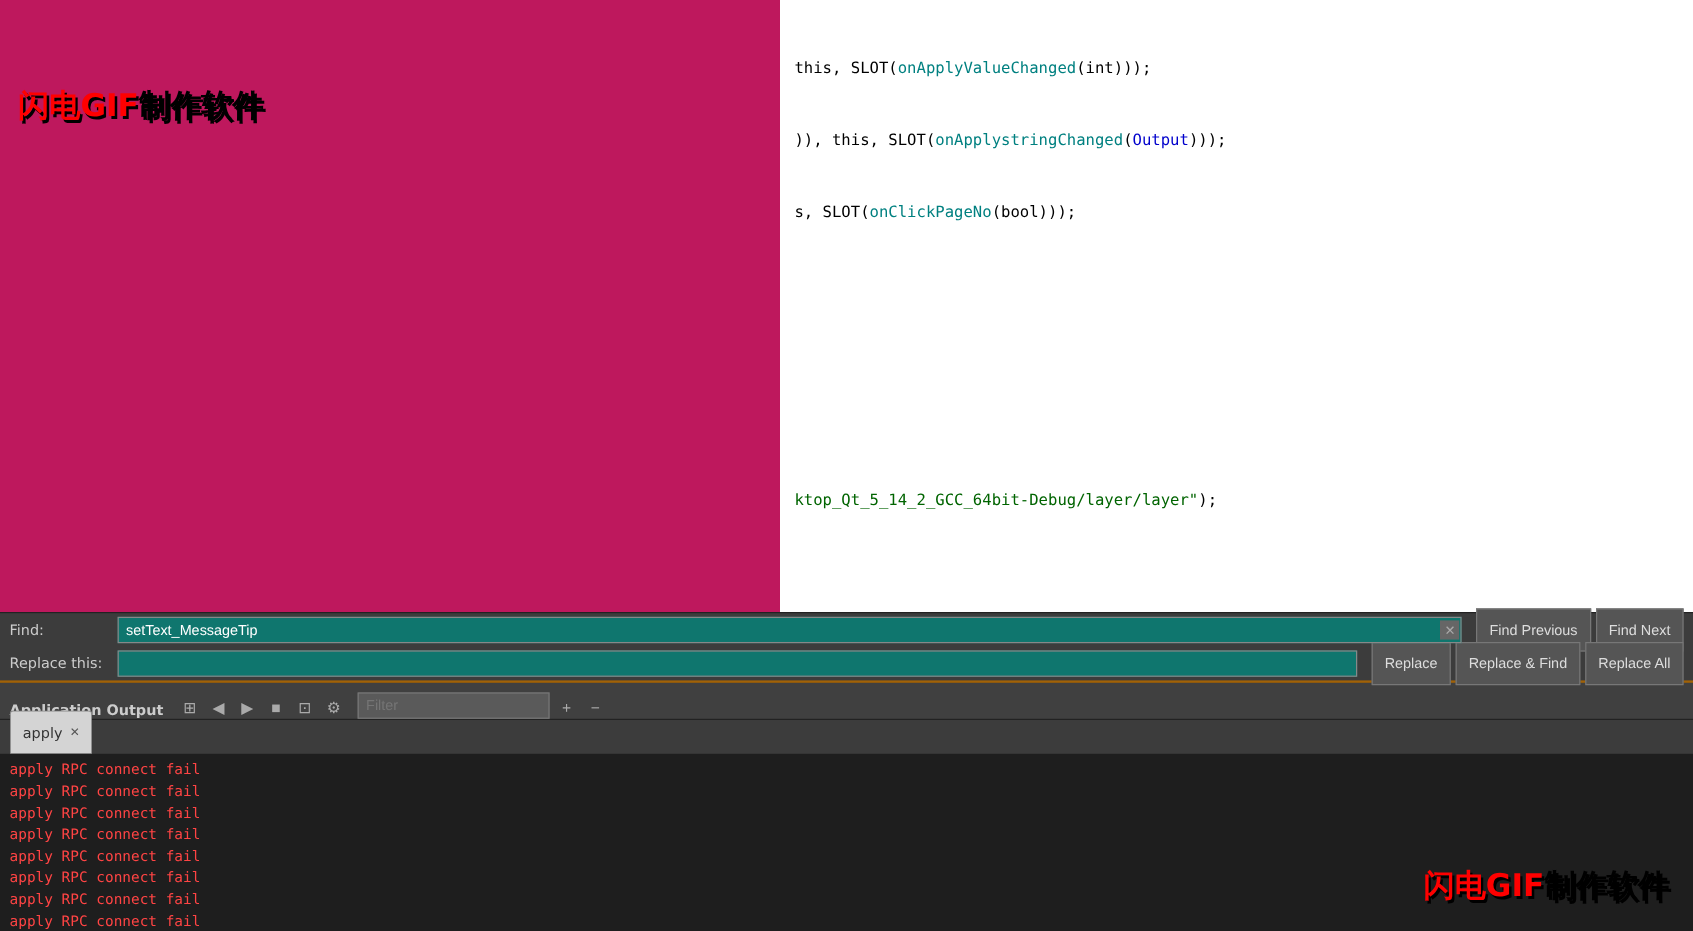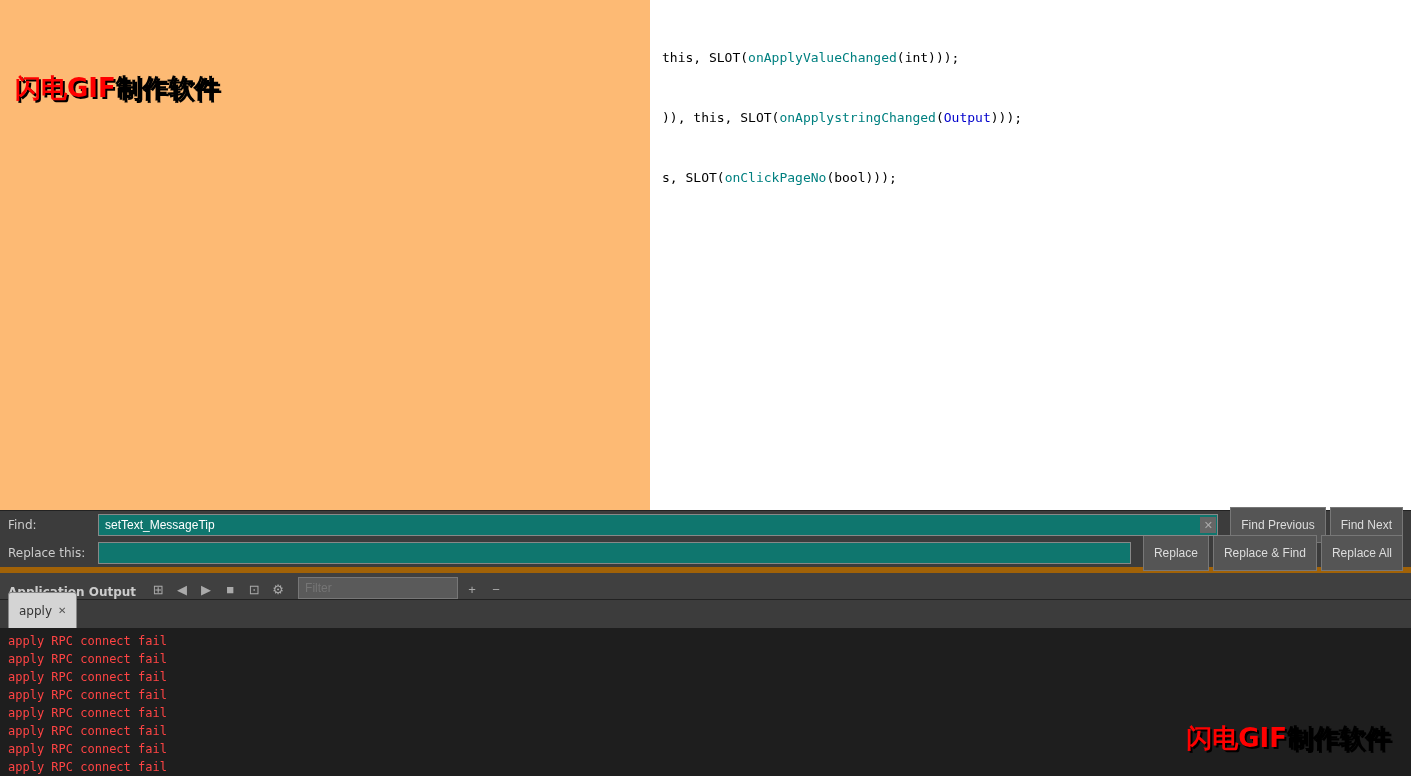--- a/index.html
+++ b/index.html
@@ -10,21 +10,21 @@
       background: #2b2b2b;
       font-family: 'DejaVu Sans', 'Ubuntu', sans-serif;
       position: relative;
     }
 
     
     .code-editor {
       position: absolute;
       top: 0; left: 0; right: 0;
       height: 510px;
-      background: #fdba74;
+      background: #be185d;
       overflow: hidden;
       padding-left: 32px;
     }
 
     .code-content {
       position: absolute;
       top: 0;
       left: 650px;
       right: 0;
       height: 510px;
@@ -129,21 +129,21 @@
     }
 
     
     .find-replace-bar {
       position: absolute;
       top: 510px;
       left: 0;
       right: 0;
       background: #3c3c3c;
       border-top: 1px solid #222;
-      border-bottom: 6px solid #a16207;
+      border-bottom: 2px solid #a16207;
       display: flex;
       flex-direction: column;
       z-index: 20;
     }
 
     .find-row {
       display: flex;
       align-items: center;
       height: 28px;
       padding: 2px 8px;
@@ -345,20 +345,21 @@
 </div>
 
 <div class="code-editor">
   <div class="code-content">
     <span class="code-line"><span class="kw-black">this, SLOT(</span><span class="kw-teal">onApplyValueChanged</span><span class="kw-black">(int)));</span></span>
     <span class="code-line"><span class="kw-black">)), this, SLOT(</span><span class="kw-teal">onApplystringChanged</span><span class="kw-black">(</span><span class="kw-blue">Output</span><span class="kw-black">)));</span></span>
     <span class="code-line"><span class="kw-black">s, SLOT(</span><span class="kw-teal">onClickPageNo</span><span class="kw-black">(bool)));</span></span>
     <span class="code-line">&nbsp;</span>
     <span class="code-line">&nbsp;</span>
     <span class="code-line">&nbsp;</span>
+    <span class="code-line"><span class="kw-green">ktop_Qt_5_14_2_GCC_64bit-Debug/layer/layer"</span><span class="kw-black">);</span></span>
     <span class="code-line">&nbsp;</span>
     
     
     
     
   </div>
 </div>
 
 <div class="find-replace-bar">
   <div class="find-row">

